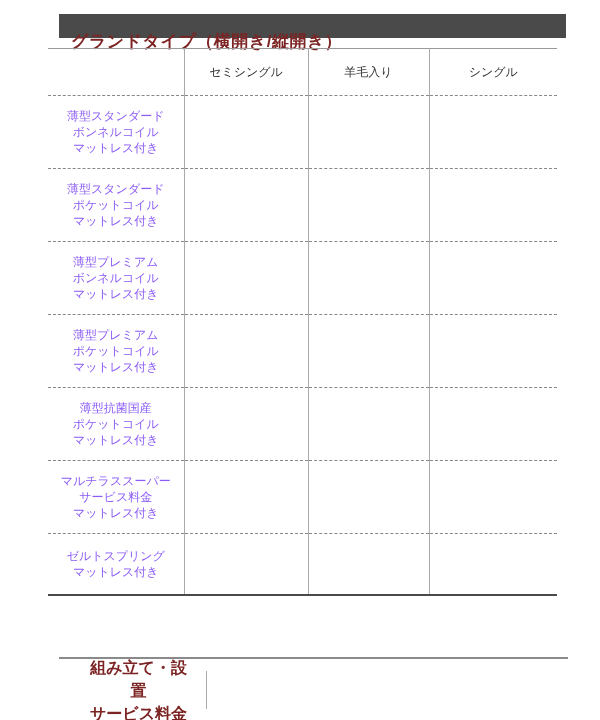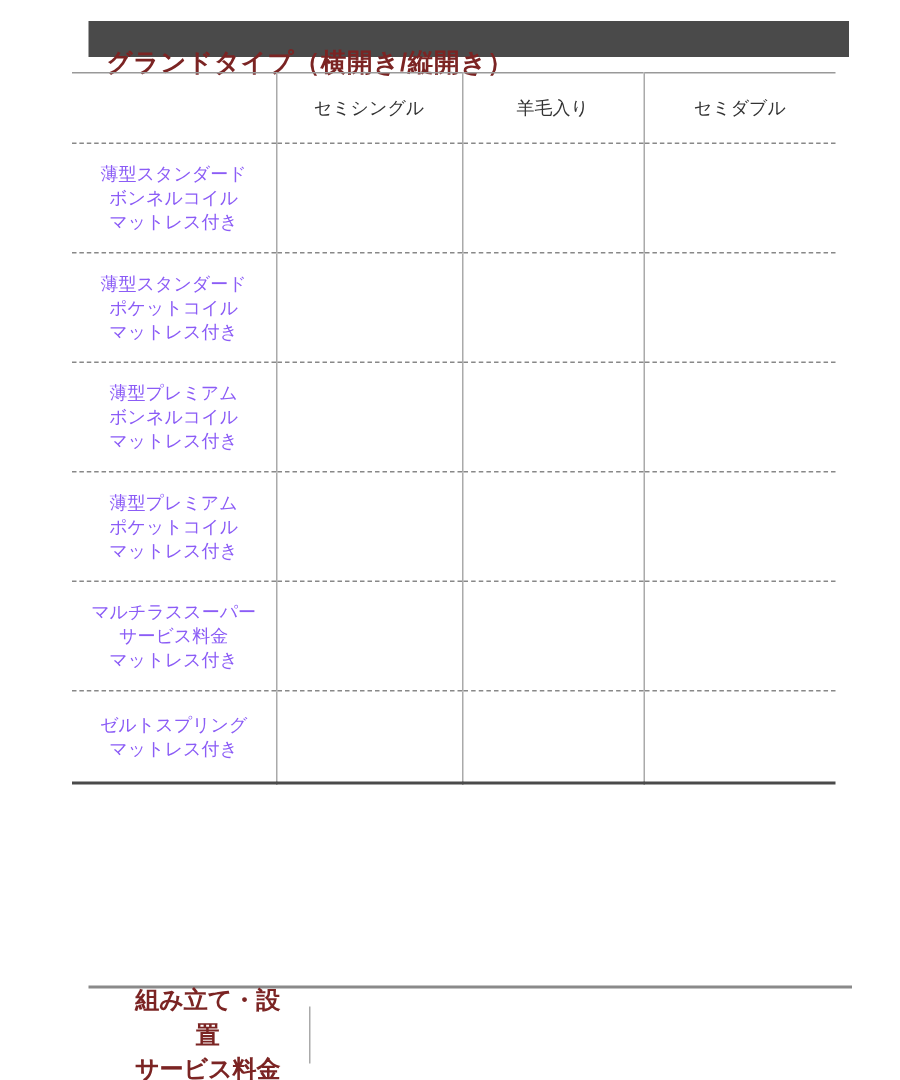--- a/index.html
+++ b/index.html
@@ -119,21 +119,21 @@
       <col class="c-label">
         <col class="c1">
         <col class="c2">
         <col class="c3">
     </colgroup>
     <thead>
       <tr>
         <th></th>
         <th>セミシングル</th>
         <th>羊毛入り</th>
-        <th>セミダブル</th>
+        <th>シングル</th>
       </tr>
     </thead>
     <tbody>
       <tr>
         <th>薄型スタンダード
 ボンネルコイル
 マットレス付き</th>
         <td></td>
         <td></td>
         <td></td>
@@ -156,20 +156,28 @@
       </tr>
       <tr>
         <th>薄型プレミアム
 ポケットコイル
 マットレス付き</th>
         <td></td>
         <td></td>
         <td></td>
       </tr>
       <tr>
+        <th>薄型抗菌国産
+ポケットコイル
+マットレス付き</th>
+        <td></td>
+        <td></td>
+        <td></td>
+      </tr>
+      <tr>
         <th>マルチラススーパー
 サービス料金
 マットレス付き</th>
         <td></td>
         <td></td>
         <td></td>
       </tr>
       <tr>
         <th>ゼルトスプリング
 マットレス付き</th>

